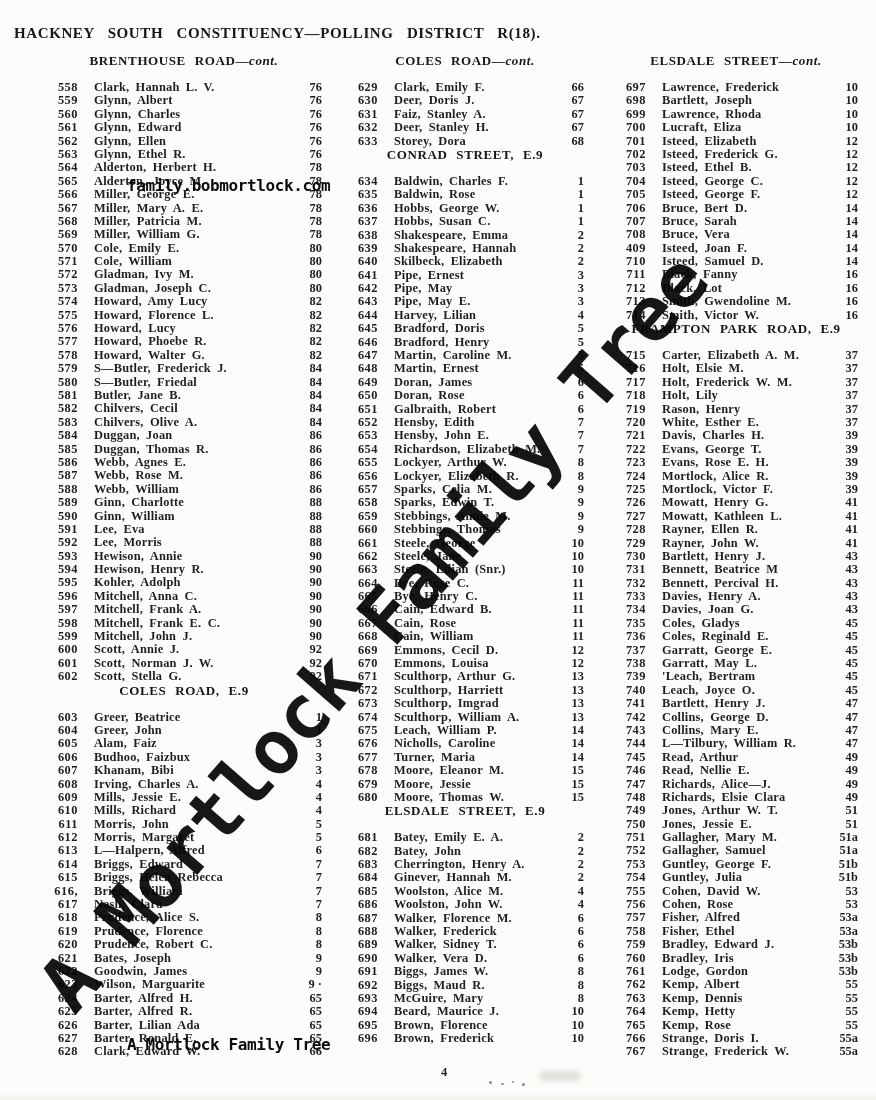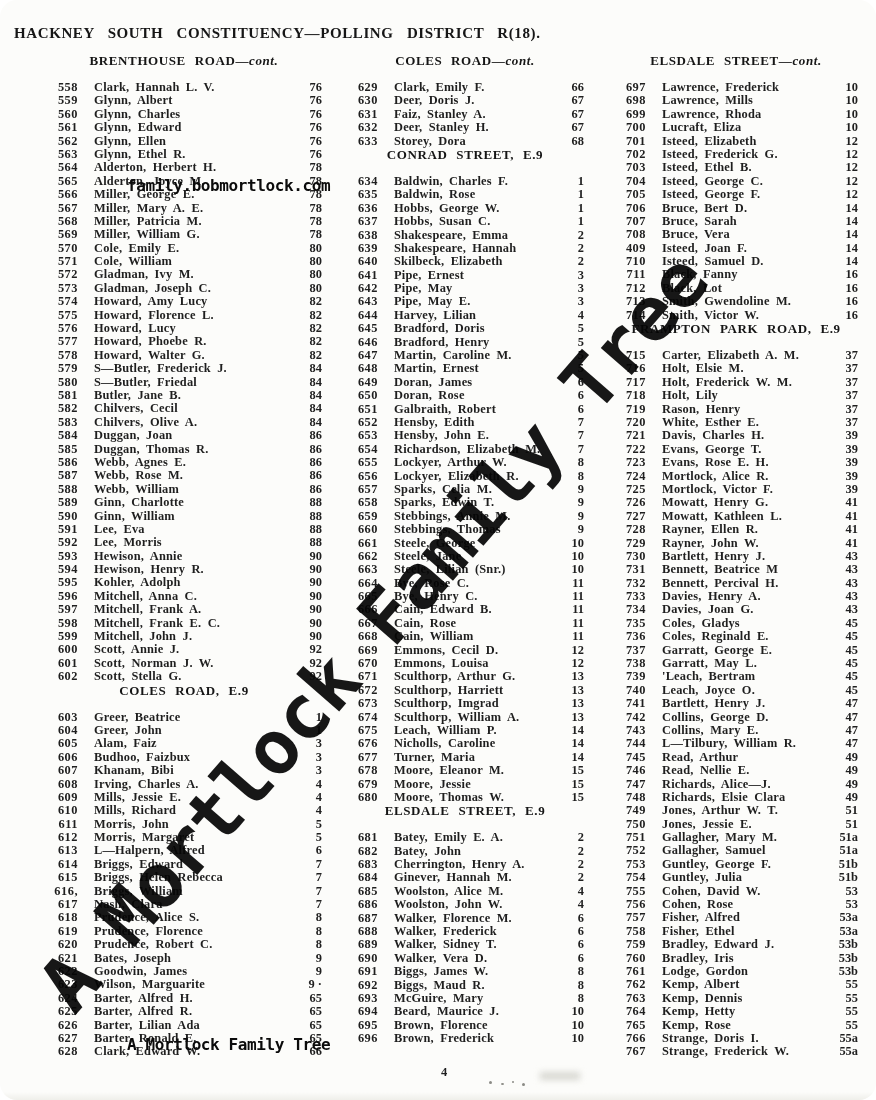--- a/index.html
+++ b/index.html
@@ -4,21 +4,20 @@
 <style>
   html,body { margin:0; padding:0; }
   .page {
     position: relative;
     width: 876px;
     height: 1100px;
     background: #fcfcfa;
     overflow: hidden;
     font-family: "Liberation Serif", serif;
     color: #1f1f1f;
-    border-radius: 17px;
   }
   .main-header {
     position: absolute;
     left: 14px; top: 25px;
     font-size: 15px;
     font-weight: 700;
     letter-spacing: 0.6px;
     word-spacing: 9px;
     color: #161616;
     white-space: nowrap;
@@ -842,21 +841,21 @@
       </div>
       <div class="col col2">
         <div class="sec-title"><span>ELSDALE STREET</span><span class="cont">—<i>cont.</i></span></div>
         <div class="row">
           <span class="num">697</span>
           <span class="name">Lawrence, Frederick</span>
           <span class="house">10</span>
         </div>
         <div class="row">
           <span class="num">698</span>
-          <span class="name">Lawrence, Mills</span>
+          <span class="name">Bartlett, Joseph</span>
           <span class="house">10</span>
         </div>
         <div class="row">
           <span class="num">699</span>
           <span class="name">Lawrence, Rhoda</span>
           <span class="house">10</span>
         </div>
         <div class="row">
           <span class="num">700</span>
           <span class="name">Lucraft, Eliza</span>

